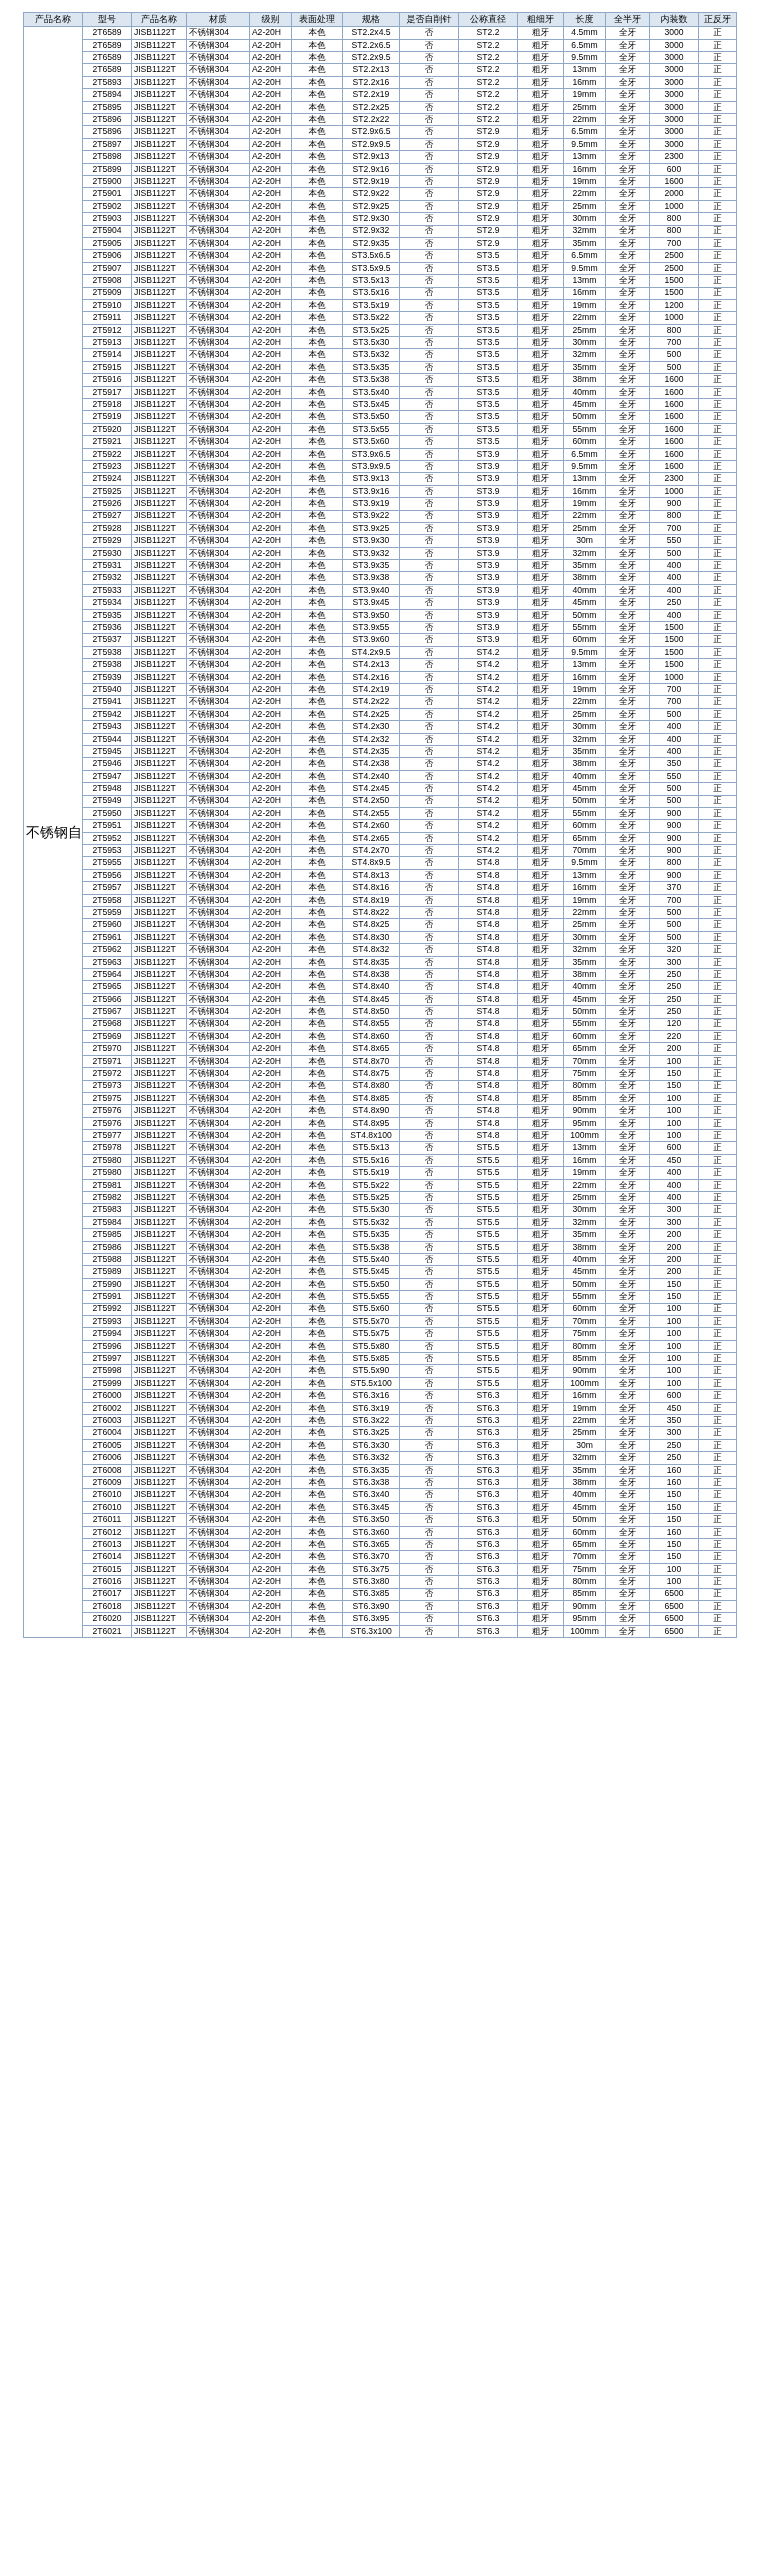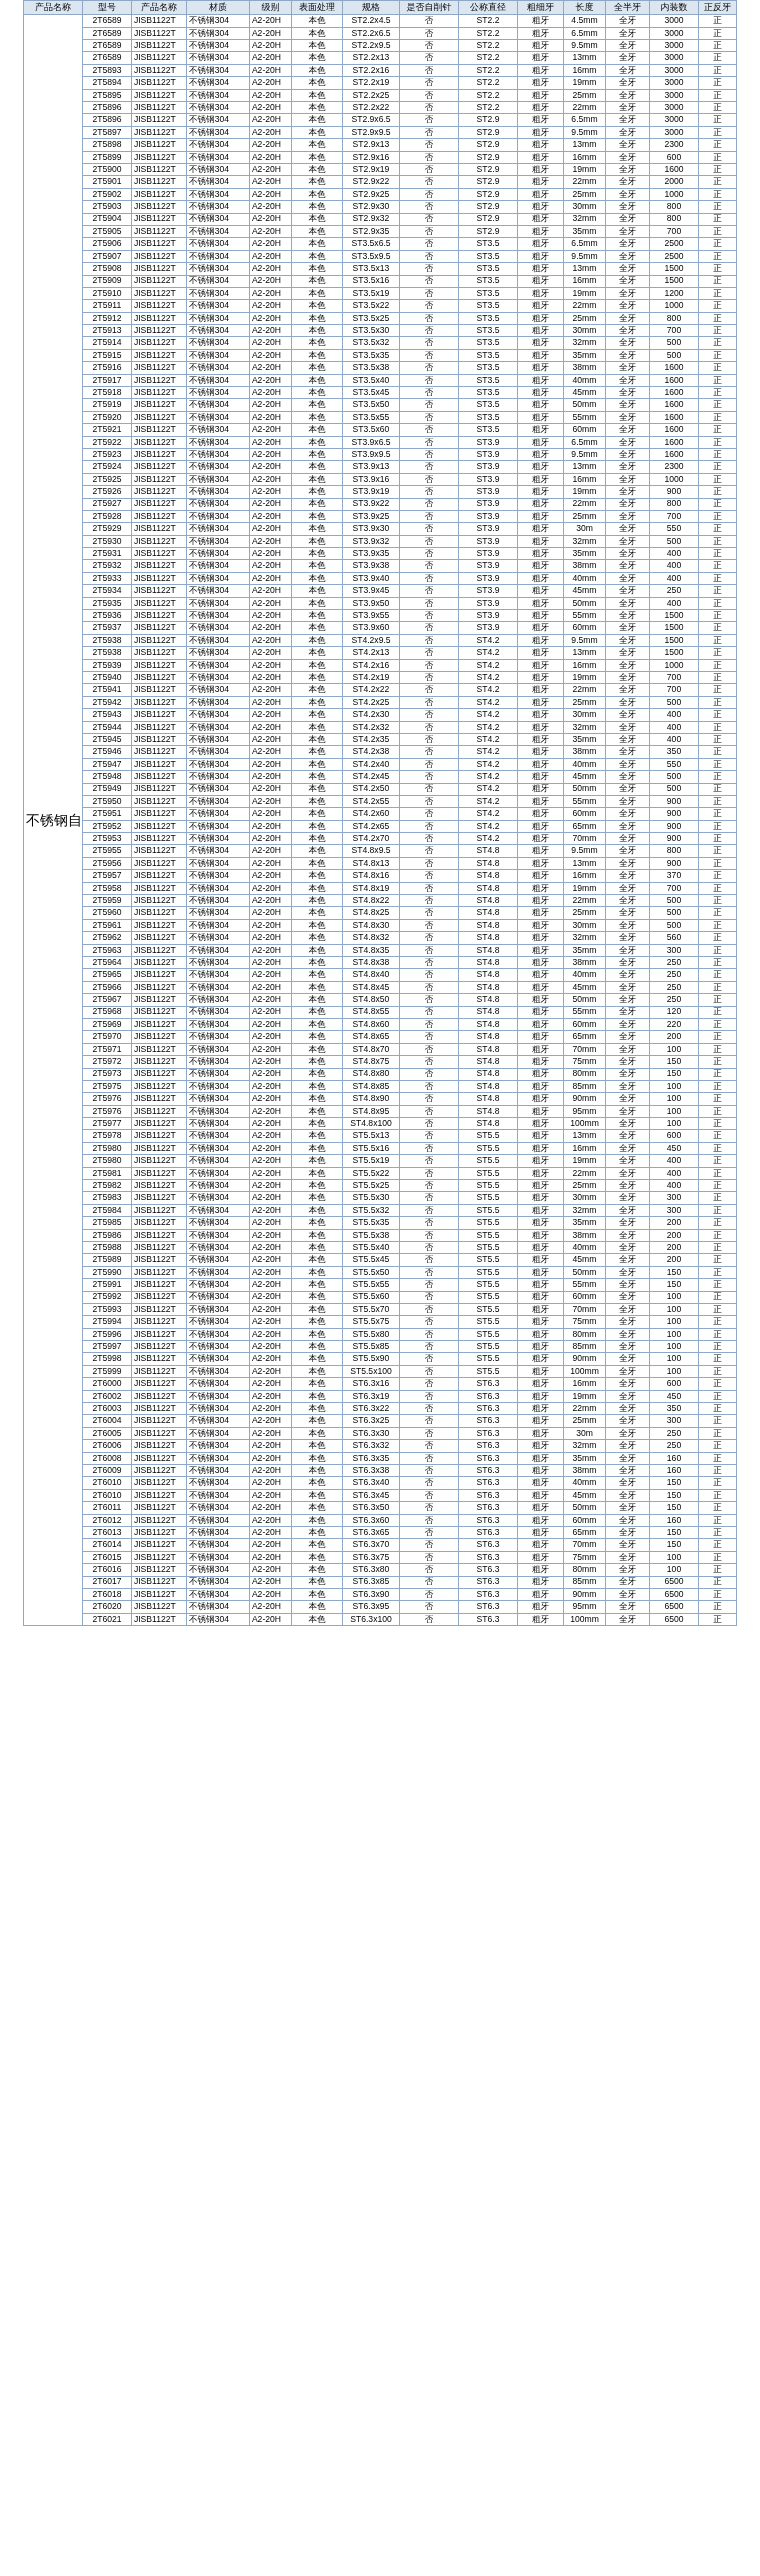--- a/index.html
+++ b/index.html
@@ -1,18 +1,18 @@
 <!DOCTYPE html>
 <html style="font-size:15px"><head>
 <meta charset="utf-8">
 <style>
   html,body{margin:0;padding:0;background:#fff;}
   body{font-family:"Liberation Sans","DejaVu Sans",sans-serif;}
   #sheet{width:760px;}
-  table{border-collapse:collapse;width:604px;margin:0 auto;table-layout:fixed;}
+  table{border-collapse:collapse;width:604px;margin:12px auto;table-layout:fixed;}
   th,td{border:1px solid #8fa8c8;font-size:8.6px;line-height:9.5px;height:11.4px;padding:0 1.9px;color:#000;white-space:nowrap;overflow:hidden;}
   thead th{background:#dce6f1;font-weight:normal;text-align:center;height:13.3px;font-size:9px;}
   td.c{text-align:center;}
   td.l{text-align:left;}
   td.name{text-align:center;vertical-align:middle;font-size:14px;line-height:14.3px;}
   colgroup col.w1{width:59px}
   colgroup col.w2{width:49px}
   colgroup col.w3{width:55px}
   colgroup col.w4{width:63px}
   colgroup col.w5{width:42px}
@@ -1182,21 +1182,21 @@
           <td class="l">JISB1122T</td>
           <td class="l">不锈钢304</td>
           <td class="l">A2-20H</td>
           <td class="c">本色</td>
           <td class="c">ST4.8x32</td>
           <td class="c">否</td>
           <td class="c">ST4.8</td>
           <td class="c">粗牙</td>
           <td class="c">32mm</td>
           <td class="c">全牙</td>
-          <td class="c">560</td>
+          <td class="c">320</td>
           <td class="c">正</td>
         </tr>
         <tr>
           <td class="c">2T5963</td>
           <td class="l">JISB1122T</td>
           <td class="l">不锈钢304</td>
           <td class="l">A2-20H</td>
           <td class="c">本色</td>
           <td class="c">ST4.8x35</td>
           <td class="c">否</td>

